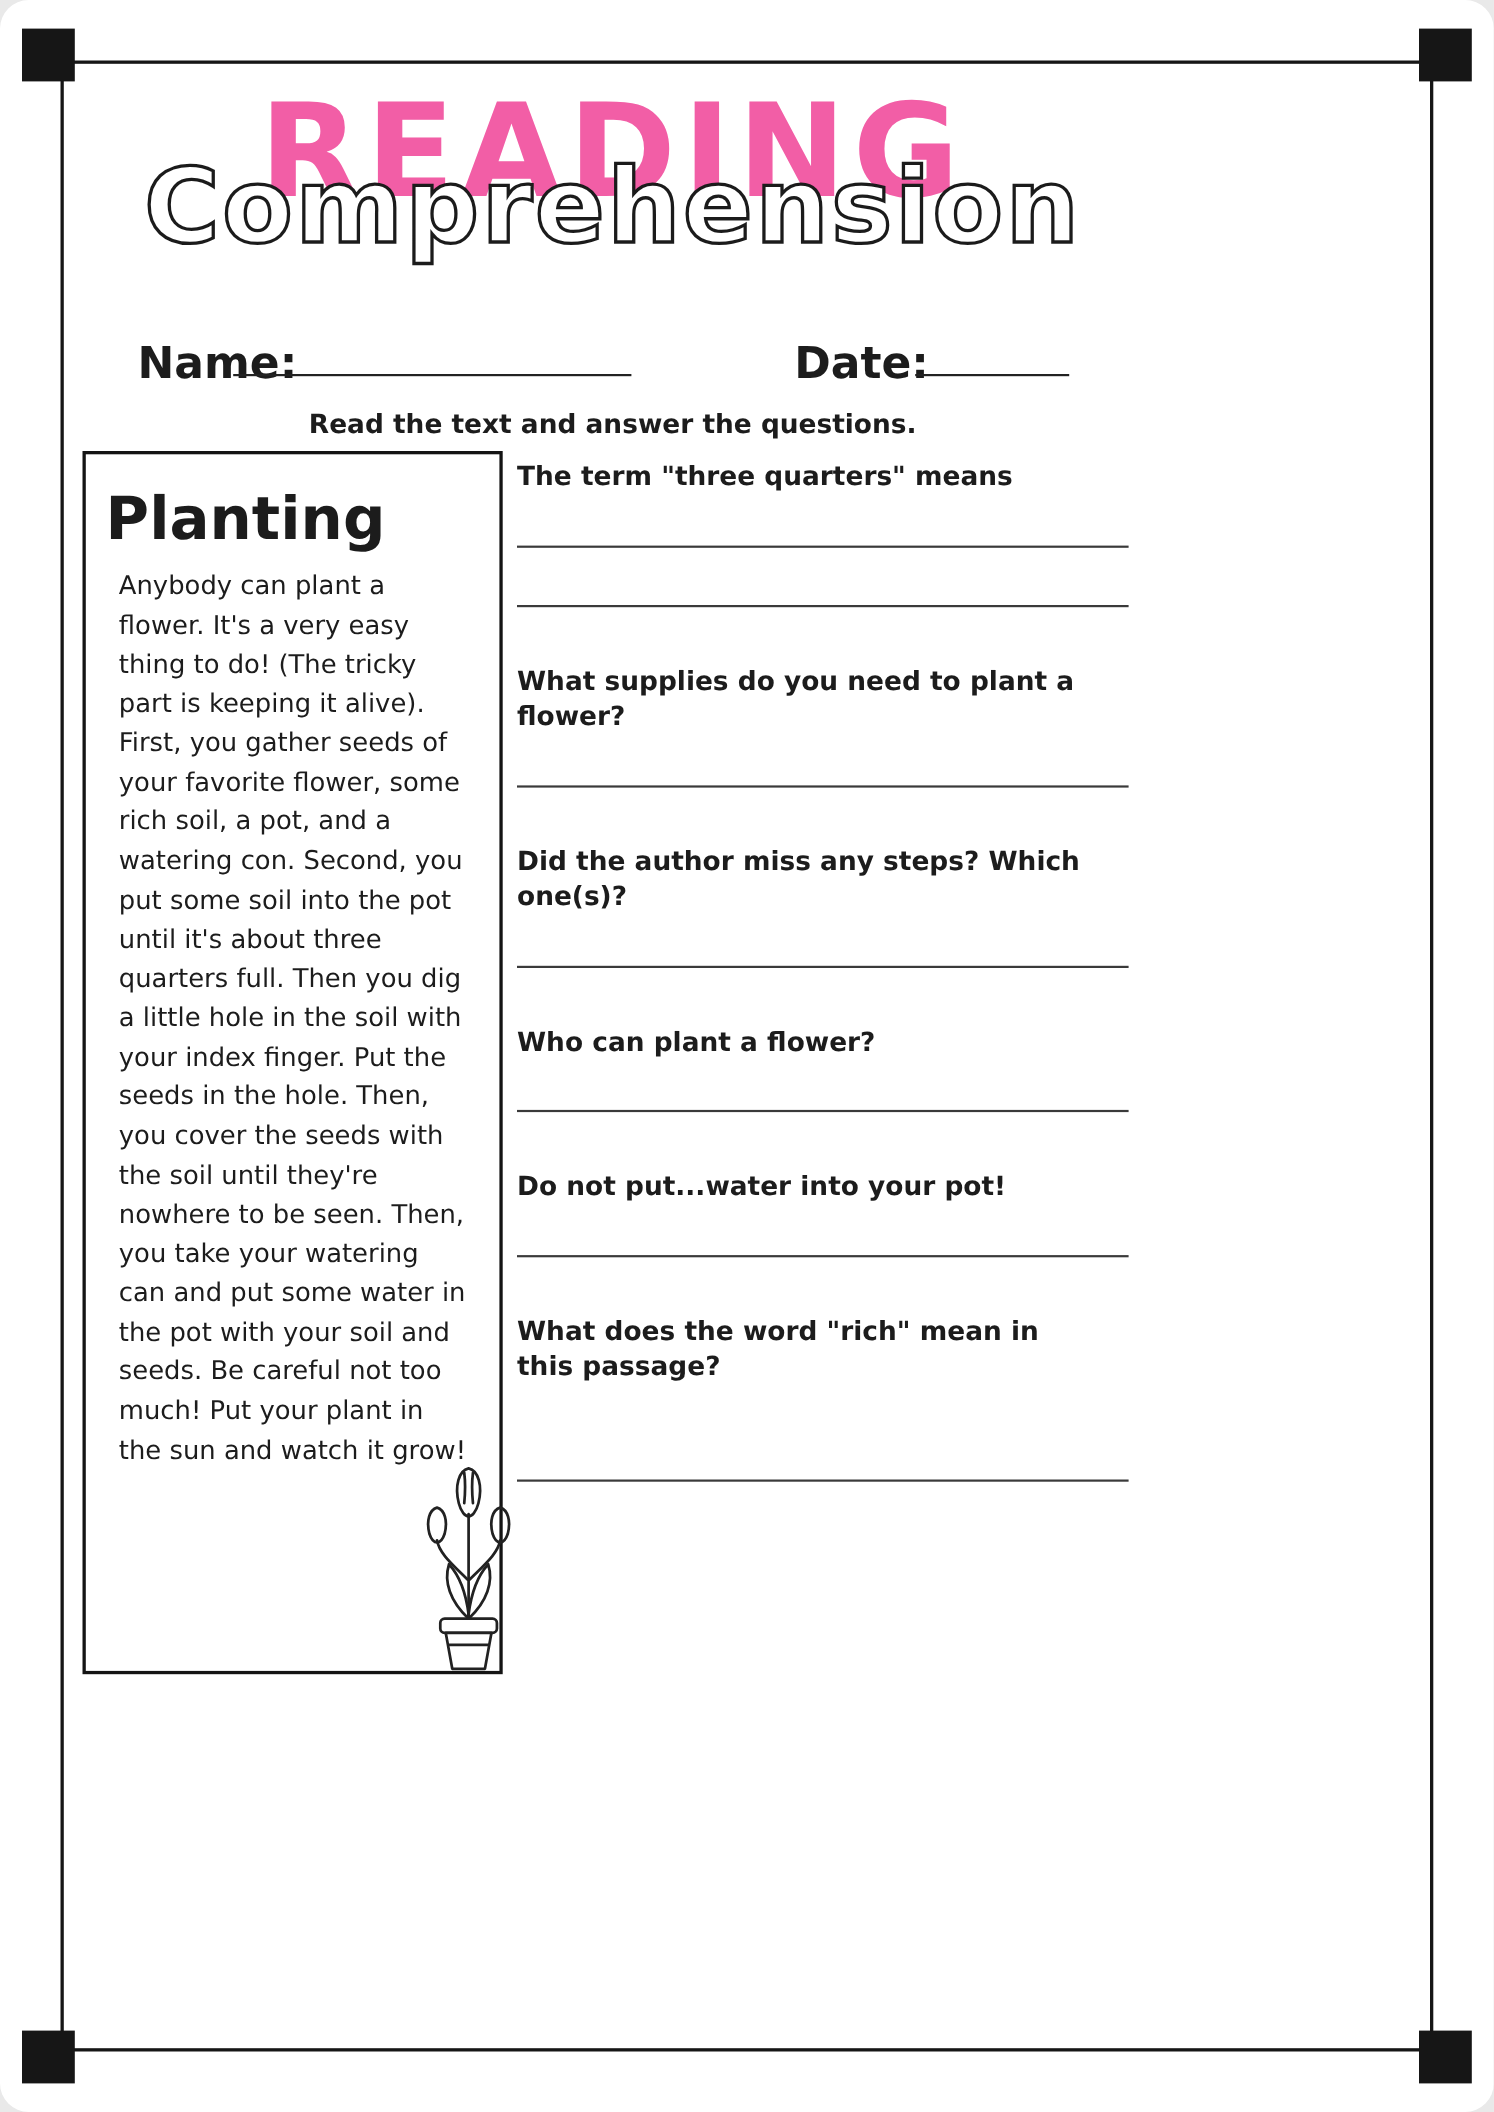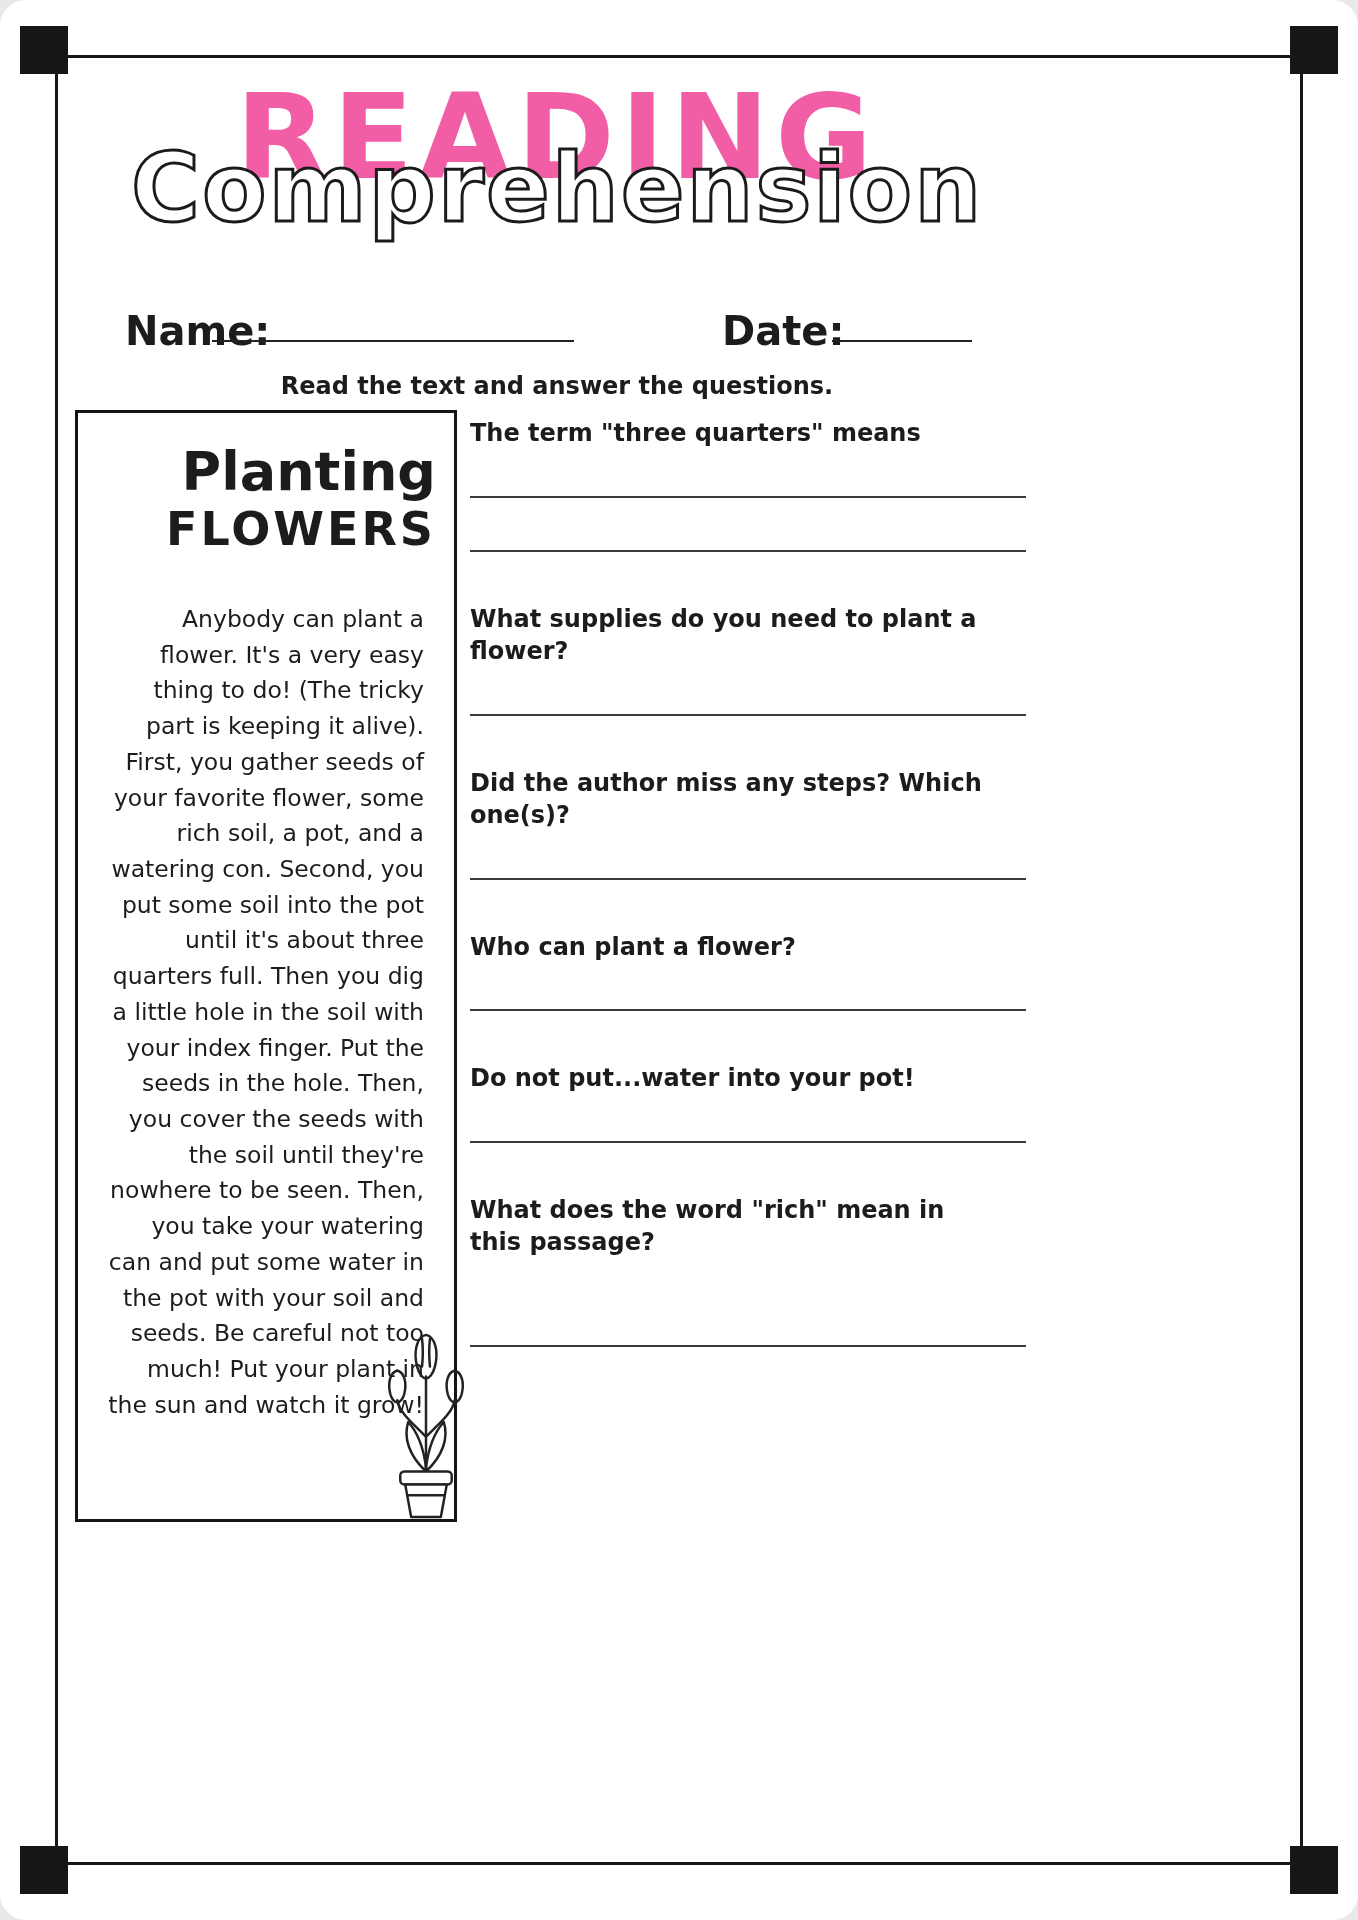--- a/index.html
+++ b/index.html
@@ -80,21 +80,21 @@
     font-size:24px;font-weight:700;
   }
 
   
   .passage-box{
     position:absolute;
     left:75px;top:410px;
     width:382px;height:1112px;
     border:3px solid #141414;
     padding:28px 18px;
-    text-align:right;
+    text-align:left;
   }
   .passage-title-1{
     margin:0;
     font-size:54px;font-weight:800;line-height:1.15;
   }
   .passage-title-2{
     margin:0 0 46px 0;
     font-size:46px;font-weight:800;letter-spacing:3px;line-height:1.15;
   }
   .passage-body{
@@ -147,21 +147,20 @@
 
   <div class="form-label name-label">Name:</div>
   <div class="fill-line name-line"></div>
   <div class="form-label date-label">Date:</div>
   <div class="fill-line date-line"></div>
 
   <div class="instruction">Read the text and answer the questions.</div>
 
   <div class="passage-box">
     <h3 class="passage-title-1">Planting</h3>
-    <h3 class="passage-title-2">FLOWERS</h3>
     <p class="passage-body">Anybody can plant a flower. It's a very easy thing to do! (The tricky part is keeping it alive). First, you gather seeds of your favorite flower, some rich soil, a pot, and a watering con. Second, you put some soil into the pot until it's about three quarters full. Then you dig a little hole in the soil with your index finger. Put the seeds in the hole. Then, you cover the seeds with the soil until they're nowhere to be seen. Then, you take your watering can and put some water in the pot with your soil and seeds. Be careful not too much! Put your plant in the sun and watch it grow!</p>
 
     <svg class="tulip" viewBox="0 0 110 200" fill="none" stroke="#222" stroke-width="2.5" stroke-linecap="round" stroke-linejoin="round">
 
       <path d="M55 52 L55 150"></path>
       <path d="M54 112 C40 98 28 88 26 76"></path>
       <path d="M56 112 C70 98 82 88 84 76"></path>
 
       <path d="M55 148 C38 132 32 114 37 98 C48 110 53 128 55 144 Z"></path>
       <path d="M55 148 C72 132 78 114 73 98 C62 110 57 128 55 144 Z"></path>

